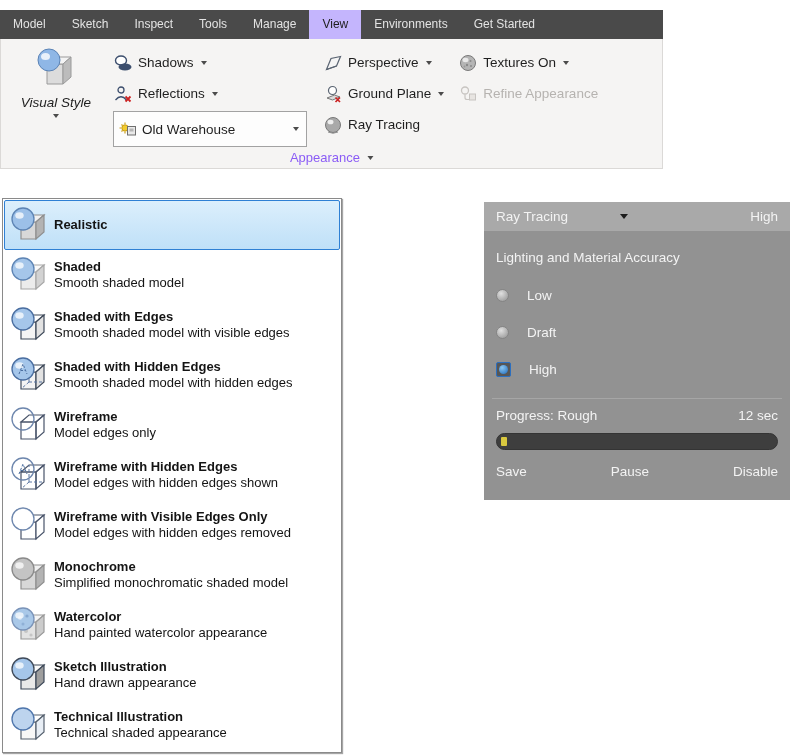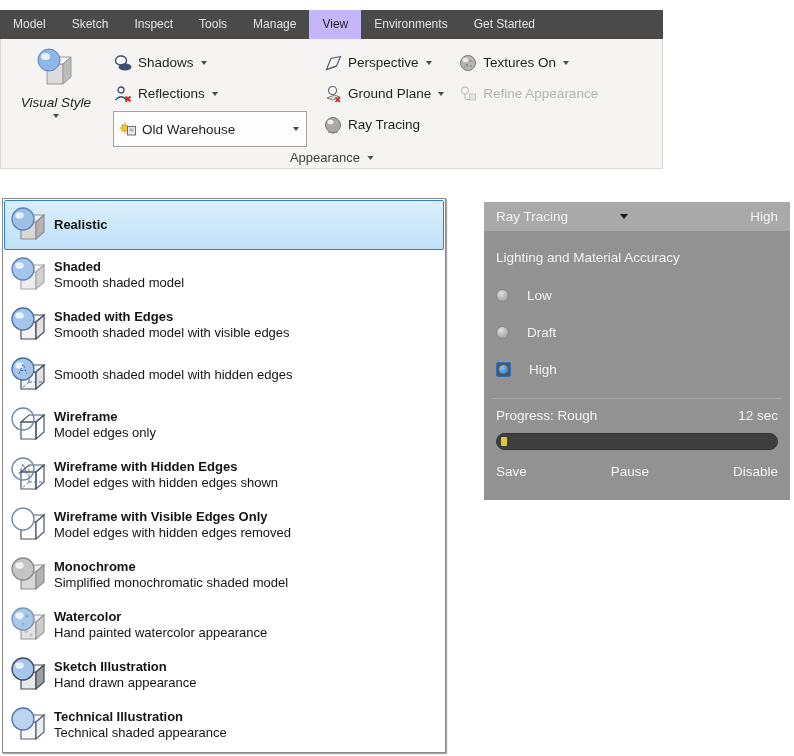--- a/index.html
+++ b/index.html
@@ -41,26 +41,26 @@
   .rrow .car{margin-left:7px;}
   .vs-col .car{margin-top:4px;}
   .combo{
     border:1px solid #a2a2a2;background:#fdfdfd;height:36px;width:194px;
     display:flex;align-items:center;padding-left:4px;cursor:default;
   }
   .combo .ric{width:20px;height:18px;margin-right:4px;display:flex;align-items:center;justify-content:center;}
   .combo .combo-car{margin-left:auto;padding:0 7px;height:100%;display:flex;align-items:center;}
   .appearance{
     position:absolute;left:50%;transform:translateX(-50%);bottom:3px;
-    display:flex;align-items:center;gap:7px;font-size:13px;color:#404040;cursor:default;
+    display:flex;align-items:center;gap:7px;font-size:13px;color:#8b5cf6;cursor:default;
   }
 
   
   .menu{
-    position:absolute;left:2px;top:198px;width:444px;height:555px;
+    position:absolute;left:2px;top:198px;width:340px;height:555px;
     background:#ffffff;border:1px solid #8a8a8a;
     box-shadow:1px 1px 1px rgba(0,0,0,.35);
     padding:1px 1px;display:flex;flex-direction:column;
   }
   .menu-item{
     height:50px;flex:0 0 auto;display:flex;align-items:center;
     padding-left:3px;cursor:default;border:1px solid transparent;border-radius:2px;
   }
   .menu-item .mi-icon{width:40px;height:40px;margin-right:6px;flex:0 0 auto;}
   .mi-text{display:flex;flex-direction:column;line-height:16px;font-size:13px;color:#141414;}
@@ -307,20 +307,21 @@
       <span class="mi-icon"><svg width="40" height="40" viewBox="0 0 40 40">
           <path d="M13,17 H28 V34 H13 Z" fill="#f4f4f4" stroke="#3f4a5a" stroke-width="1.2"></path>
           <path d="M13,17 L21,10 H36 L28,17 Z" fill="#ffffff" stroke="#3f4a5a" stroke-width="1.2"></path>
           <path d="M28,17 L36,10 V27 L28,34 Z" fill="#e2e2e2" stroke="#3f4a5a" stroke-width="1.2"></path>
           <path d="M21,27 L21,10 M21,27 L36,27 M21,27 L13,34" fill="none" stroke="#5b76a3" stroke-width="1" stroke-dasharray="3,2"></path>
           <circle cx="15" cy="14" r="11" fill="#a5c6ea" stroke="#4a6ea0" stroke-width="1.3"></circle>
           <ellipse cx="11.5" cy="10.5" rx="4.2" ry="3.2" fill="#ffffff" opacity="0.75"></ellipse>
           <path d="M11,19 L15,9 L19,19 M12.5,15.5 L17.5,15.5" fill="none" stroke="#4a6ea0" stroke-width="1" stroke-dasharray="2.5,1.6"></path>
         </svg></span>
       <span class="mi-text">
+        <span class="mi-title">Shaded with Hidden Edges</span>
         <span class="mi-desc">Smooth shaded model with hidden edges</span>
       </span>
     </div>
     <div class="menu-item">
       <span class="mi-icon"><svg width="40" height="40" viewBox="0 0 40 40">
           <path d="M13,17 H28 V34 H13 Z" fill="none" stroke="#49546a" stroke-width="1.2"></path>
           <path d="M13,17 L21,10 H36 L28,17 Z" fill="none" stroke="#49546a" stroke-width="1.2"></path>
           <path d="M28,17 L36,10 V27 L28,34 Z" fill="none" stroke="#49546a" stroke-width="1.2"></path>
           <circle cx="15" cy="14" r="11" fill="none" stroke="#6d86ad" stroke-width="1.3"></circle>
         </svg></span>

